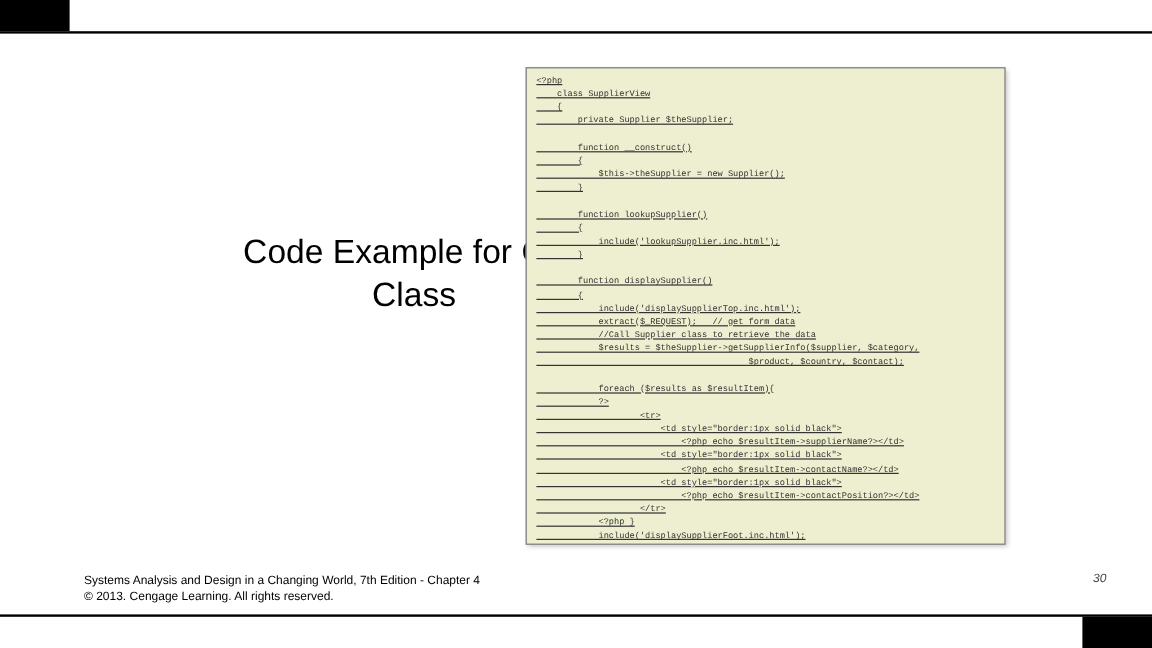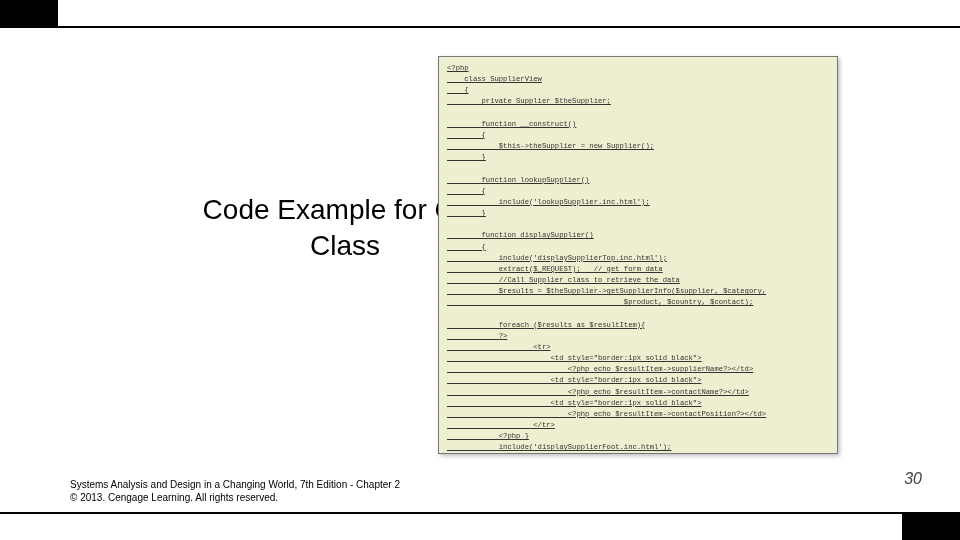--- a/index.html
+++ b/index.html
@@ -51,21 +51,21 @@
     bottom: 36px;
     left: 70px;
     font-size: 10px;
     color: #000;
     line-height: 1.3;
   }
   .pagenum {
     position: absolute;
     bottom: 52px;
     right: 38px;
-    font-size: 16px;
+    font-size: 10px;
     font-style: italic;
     color: #404040;
   }
 </style>
 </head>
 <body>
 
 <div class="slide">
   <div class="accent-top"></div>
   <div class="rule-top"></div>
@@ -105,20 +105,20 @@
                         &lt;td style="border:1px solid black"&gt;
                             &lt;?php echo $resultItem-&gt;contactPosition?&gt;&lt;/td&gt;
                     &lt;/tr&gt;
             &lt;?php }
             include('displaySupplierFoot.inc.html');
         }
     }
 ?&gt;</pre>
 
   <div class="footer">
-    <div>Systems Analysis and Design in a Changing World, 7th Edition - Chapter 2</div>
+    <div>Systems Analysis and Design in a Changing World, 7th Edition - Chapter 4</div>
     <div>© 2013. Cengage Learning. All rights reserved.</div>
   </div>
   <div class="pagenum">30</div>
 
   <div class="rule-bottom"></div>
   <div class="accent-bottom"></div>
 </div>
 
 </body></html>

